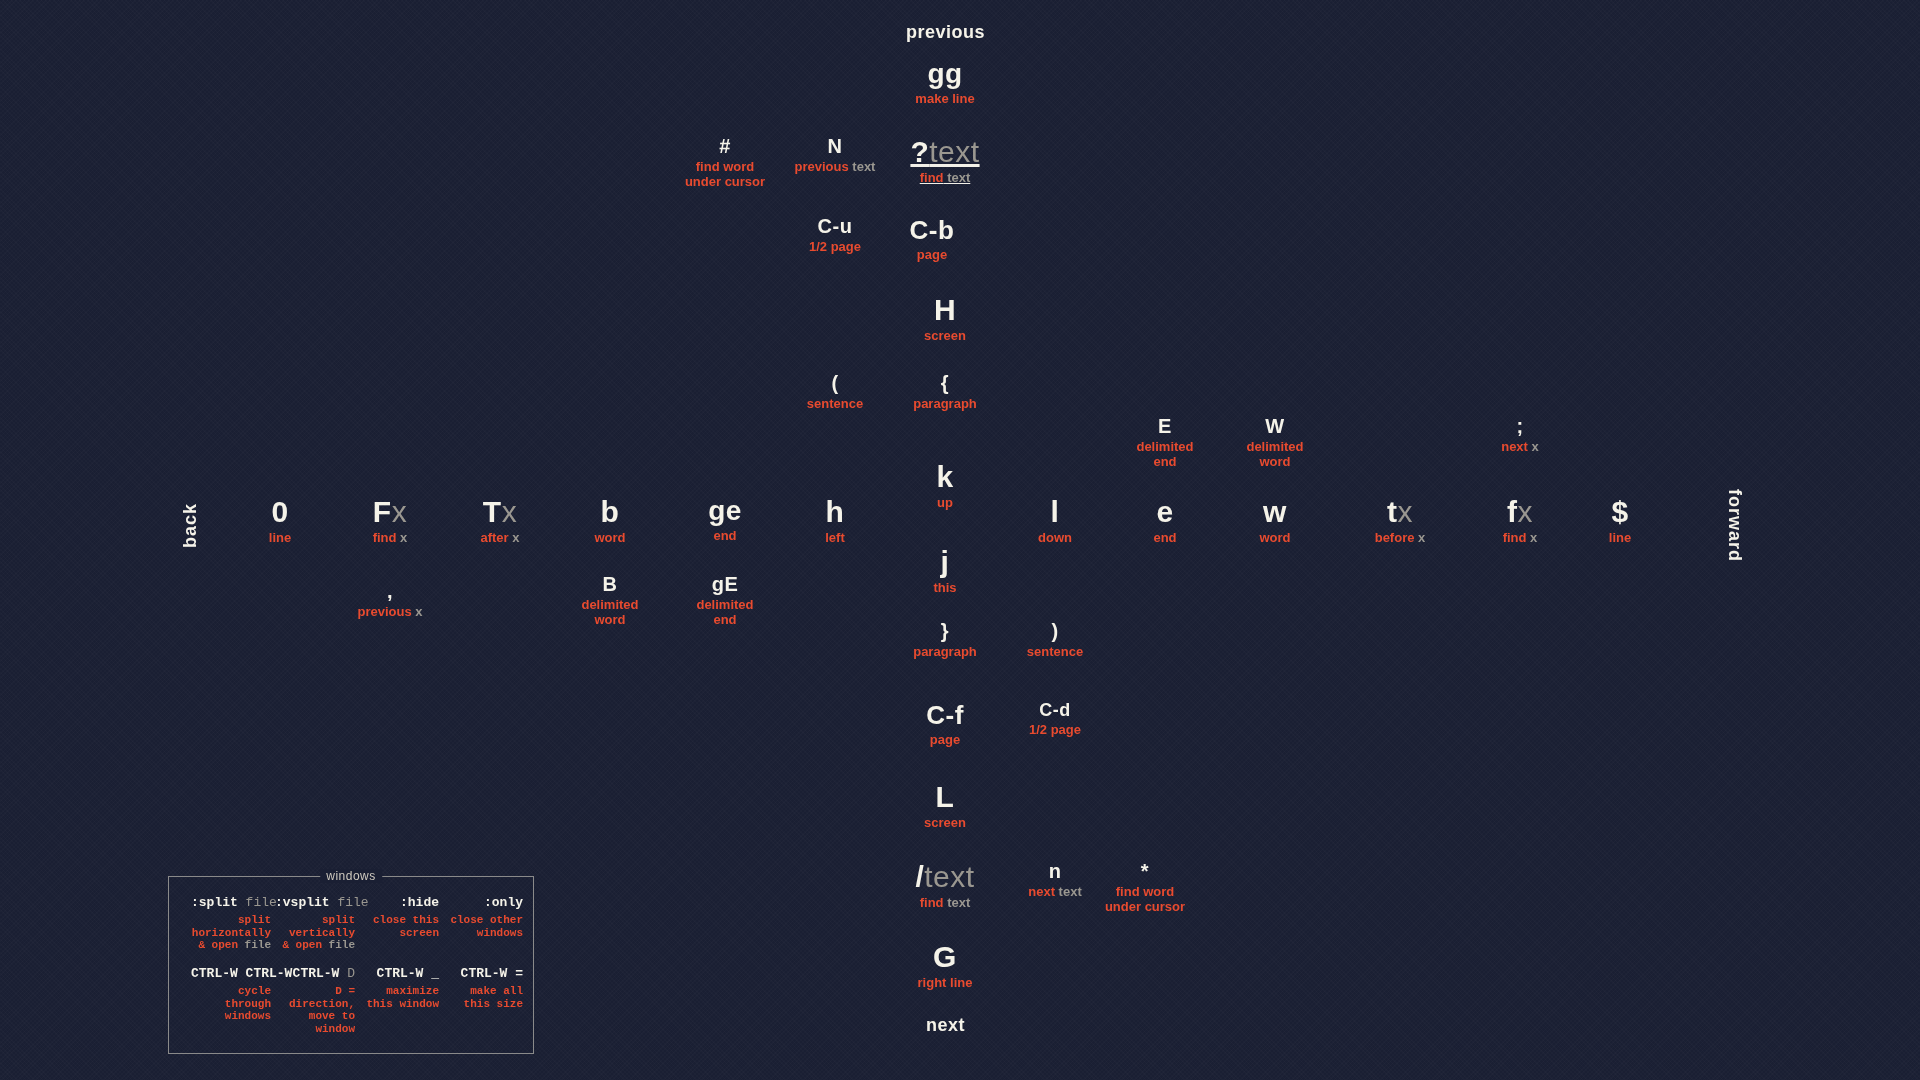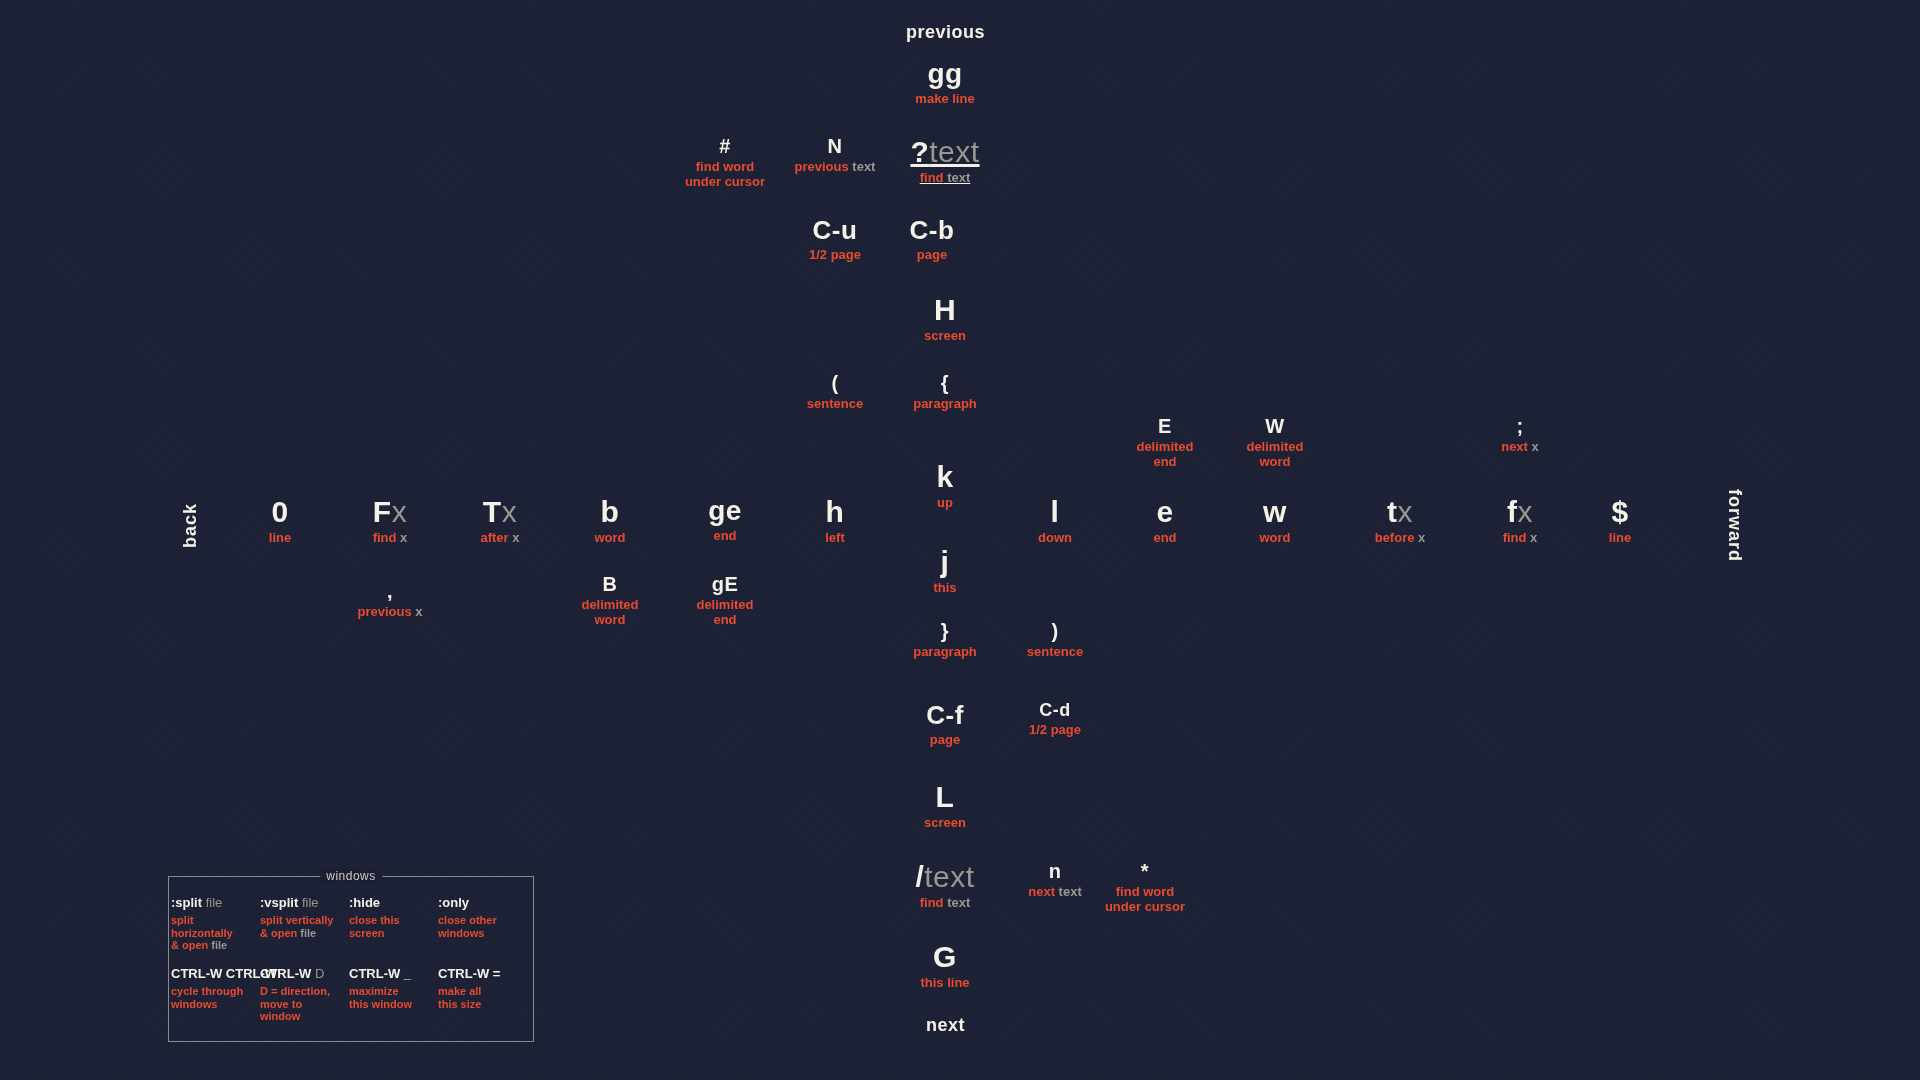--- a/index.html
+++ b/index.html
@@ -49,39 +49,40 @@
     transform-origin: center;
     letter-spacing: 1px;
   }
   .side.fwd { transform: rotate(90deg); }
   .windows-box {
     position: absolute;
     left: 168px;
     top: 876px;
     width: 366px;
     border: 1px solid #8a8a8a;
-    padding: 14px 8px 8px 0;
+    padding: 14px 8px 8px 20px;
     display: flex;
     flex-wrap: wrap;
   }
   .windows-title {
     position: absolute;
     top: -8px;
     left: 50%;
     transform: translateX(-50%);
     background: #1a1f33;
     padding: 0 6px;
     font-size: 12px;
     color: #cfcabf;
     letter-spacing: 0.5px;
   }
   .wcell {
     width: 25%;
-    text-align: left;
+    text-align: right;
     padding: 4px 2px 10px 2px;
+    font-family: Liberation Mono, monospace;
   }
   .wcell .wk {
     font-size: 13px;
     font-weight: 700;
     color: #f5f3e9;
     white-space: nowrap;
   }
   .wcell .wk .mut { color: #9a9790; font-weight: 500; }
   .wcell .wd {
     font-size: 11px;
@@ -113,21 +114,21 @@
     </div>
     <div class="item" style="left: 775px; top: 135px; width: 120px;">
       <div class="key" style="font-size:20px">N</div>
       <div class="desc">previous<span class="mut"> text</span></div>
     </div>
     <div class="item" style="left: 885px; top: 135px; width: 120px; text-decoration: underline;">
       <div class="key" style="font-size:30px">?<span class="mut">text</span></div>
       <div class="desc">find<span class="mut"> text</span></div>
     </div>
     <div class="item" style="left: 775px; top: 215px; width: 120px;">
-      <div class="key" style="font-size:26px">C-u</div>
+      <div class="key" style="font-size:20px">C-u</div>
       <div class="desc">1/2 page</div>
     </div>
     <div class="item" style="left: 872px; top: 215px; width: 120px;">
       <div class="key" style="font-size:26px">C-b</div>
       <div class="desc">page</div>
     </div>
     <div class="item" style="left: 885px; top: 293px; width: 120px;">
       <div class="key" style="font-size:30px">H</div>
       <div class="desc">screen</div>
     </div>
@@ -251,21 +252,21 @@
       <div class="key" style="font-size:20px">n</div>
       <div class="desc">next<span class="mut"> text</span></div>
     </div>
     <div class="item" style="left: 1085px; top: 860px; width: 120px;">
       <div class="key" style="font-size:20px">*</div>
       <div class="desc">find word
 under cursor</div>
     </div>
     <div class="item" style="left: 885px; top: 940px; width: 120px;">
       <div class="key" style="font-size:30px">G</div>
-      <div class="desc">this line</div>
+      <div class="desc">right line</div>
     </div>
   </div>
 
 <div class="windows-box">
   <div class="windows-title">windows</div>
   <div id="windows-cells" style="display:contents;"><div class="wcell">
         <div class="wk">:split<span class="mut"> file</span></div>
         <div class="wd">split horizontally
 &amp; open<span class="mut"> file</span></div>
       </div><div class="wcell">

